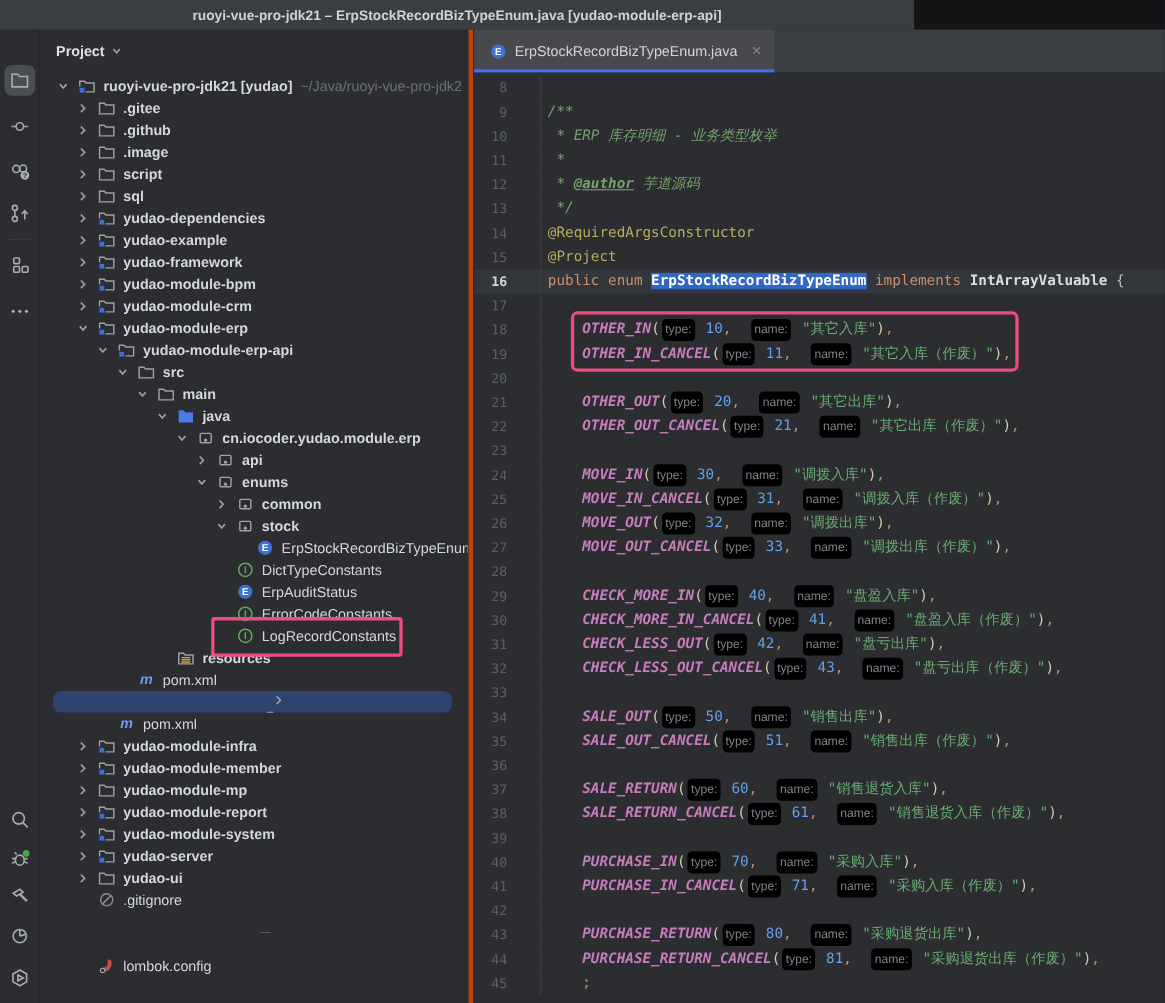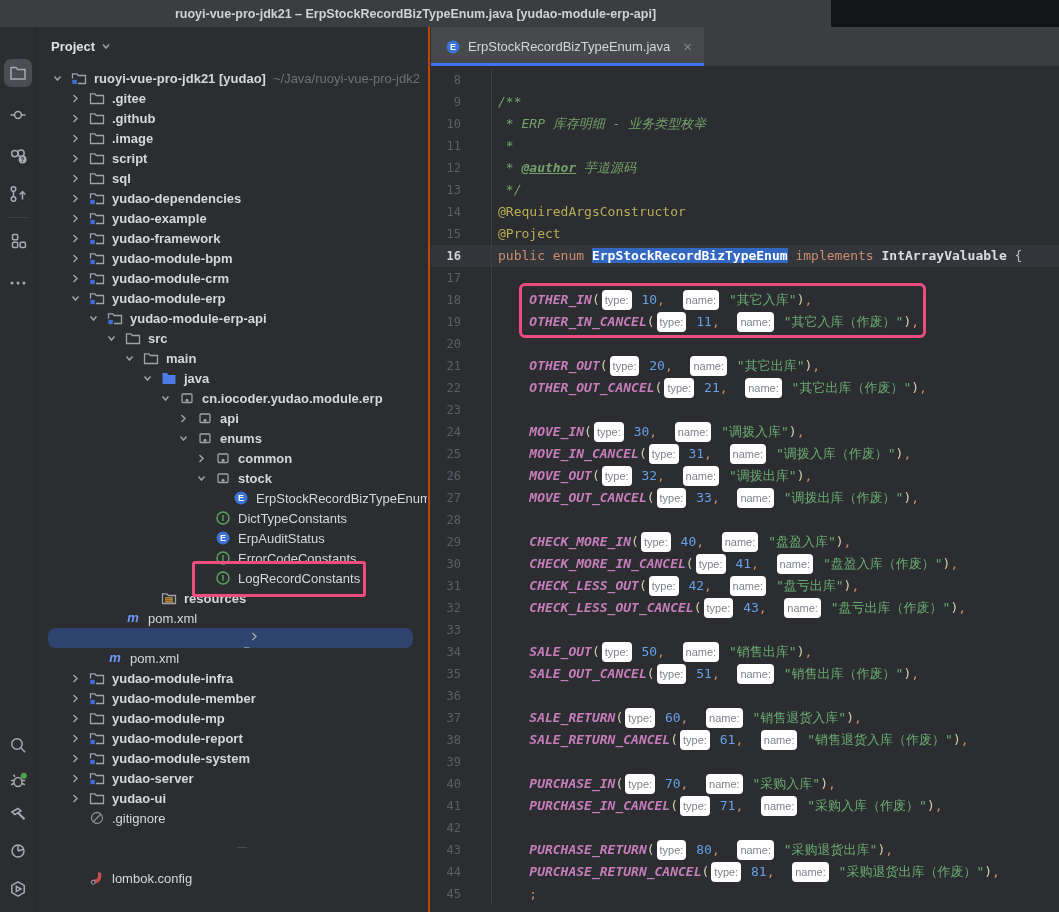--- a/index.html
+++ b/index.html
@@ -23,21 +23,21 @@
     position:absolute; left:0; top:27px; width:36px; height:885px;
     background:#2B2D30; border-right:1px solid #242628;
   }
   .act-icon { position:absolute; left:4px; width:28px; height:28px;
     display:flex; align-items:center; justify-content:center; border-radius:7px; }
   .act-icon.active { background:#4A4D51; }
   .act-sep { position:absolute; left:9px; width:18px; height:0; border-top:1px dotted #4A4D50; }
   
   #panel {
     position:absolute; left:36px; top:27px; width:394px; height:885px;
-    background:#2B2D30; border-right:2px solid #c2410c; overflow:hidden;
+    background:#2B2D30; border-right:4px solid #c2410c; overflow:hidden;
   }
   #panel-header {
     height:38px; display:flex; align-items:center; padding-left:15px;
     color:#DFE1E5; font-size:13px; font-weight:700; gap:5px;
   }
   #tree { position:absolute; top:41px; left:0; right:1px; }
   .trow {
     height:20px; display:flex; align-items:center; font-size:13px;
     color:#D4D7DC; white-space:nowrap; overflow:hidden; position:relative;
   }
@@ -83,21 +83,21 @@
   .tk-sel  { color:#FFFFFF; font-weight:700; background:#3268C2; }
   .tk-iface{ color:#DCDEE3; font-weight:700; }
   .tk-const{ color:#C77DBB; font-style:italic; font-weight:700; }
   .tk-par  { color:#D6CFAE; }
   .tk-num  { color:#64A0E8; }
   .tk-com  { color:#CC8E66; }
   .tk-semi { color:#CC8E66; }
   .tk-str  { color:#6AAB73; }
   .tk-hint {
     font-family:"Liberation Sans", sans-serif; font-size:11px; color:#7E828B;
-    background:#ffffff; border-radius:4px; padding:4px 3px; margin:0 2px;
+    background:#000000; border-radius:4px; padding:4px 3px; margin:0 2px;
   }
   
   .pinkbox { position:absolute; border:3px solid #EE4C7E; pointer-events:none; z-index:5; }
   #box-code { left:519px; top:283px; width:407px; height:55px; border-radius:6px; }
   #box-tree { left:192px; top:561px; width:174px; height:36px; border-radius:3px; }
   svg { display:block; }
 </style>
 </head>
 <body>
 

